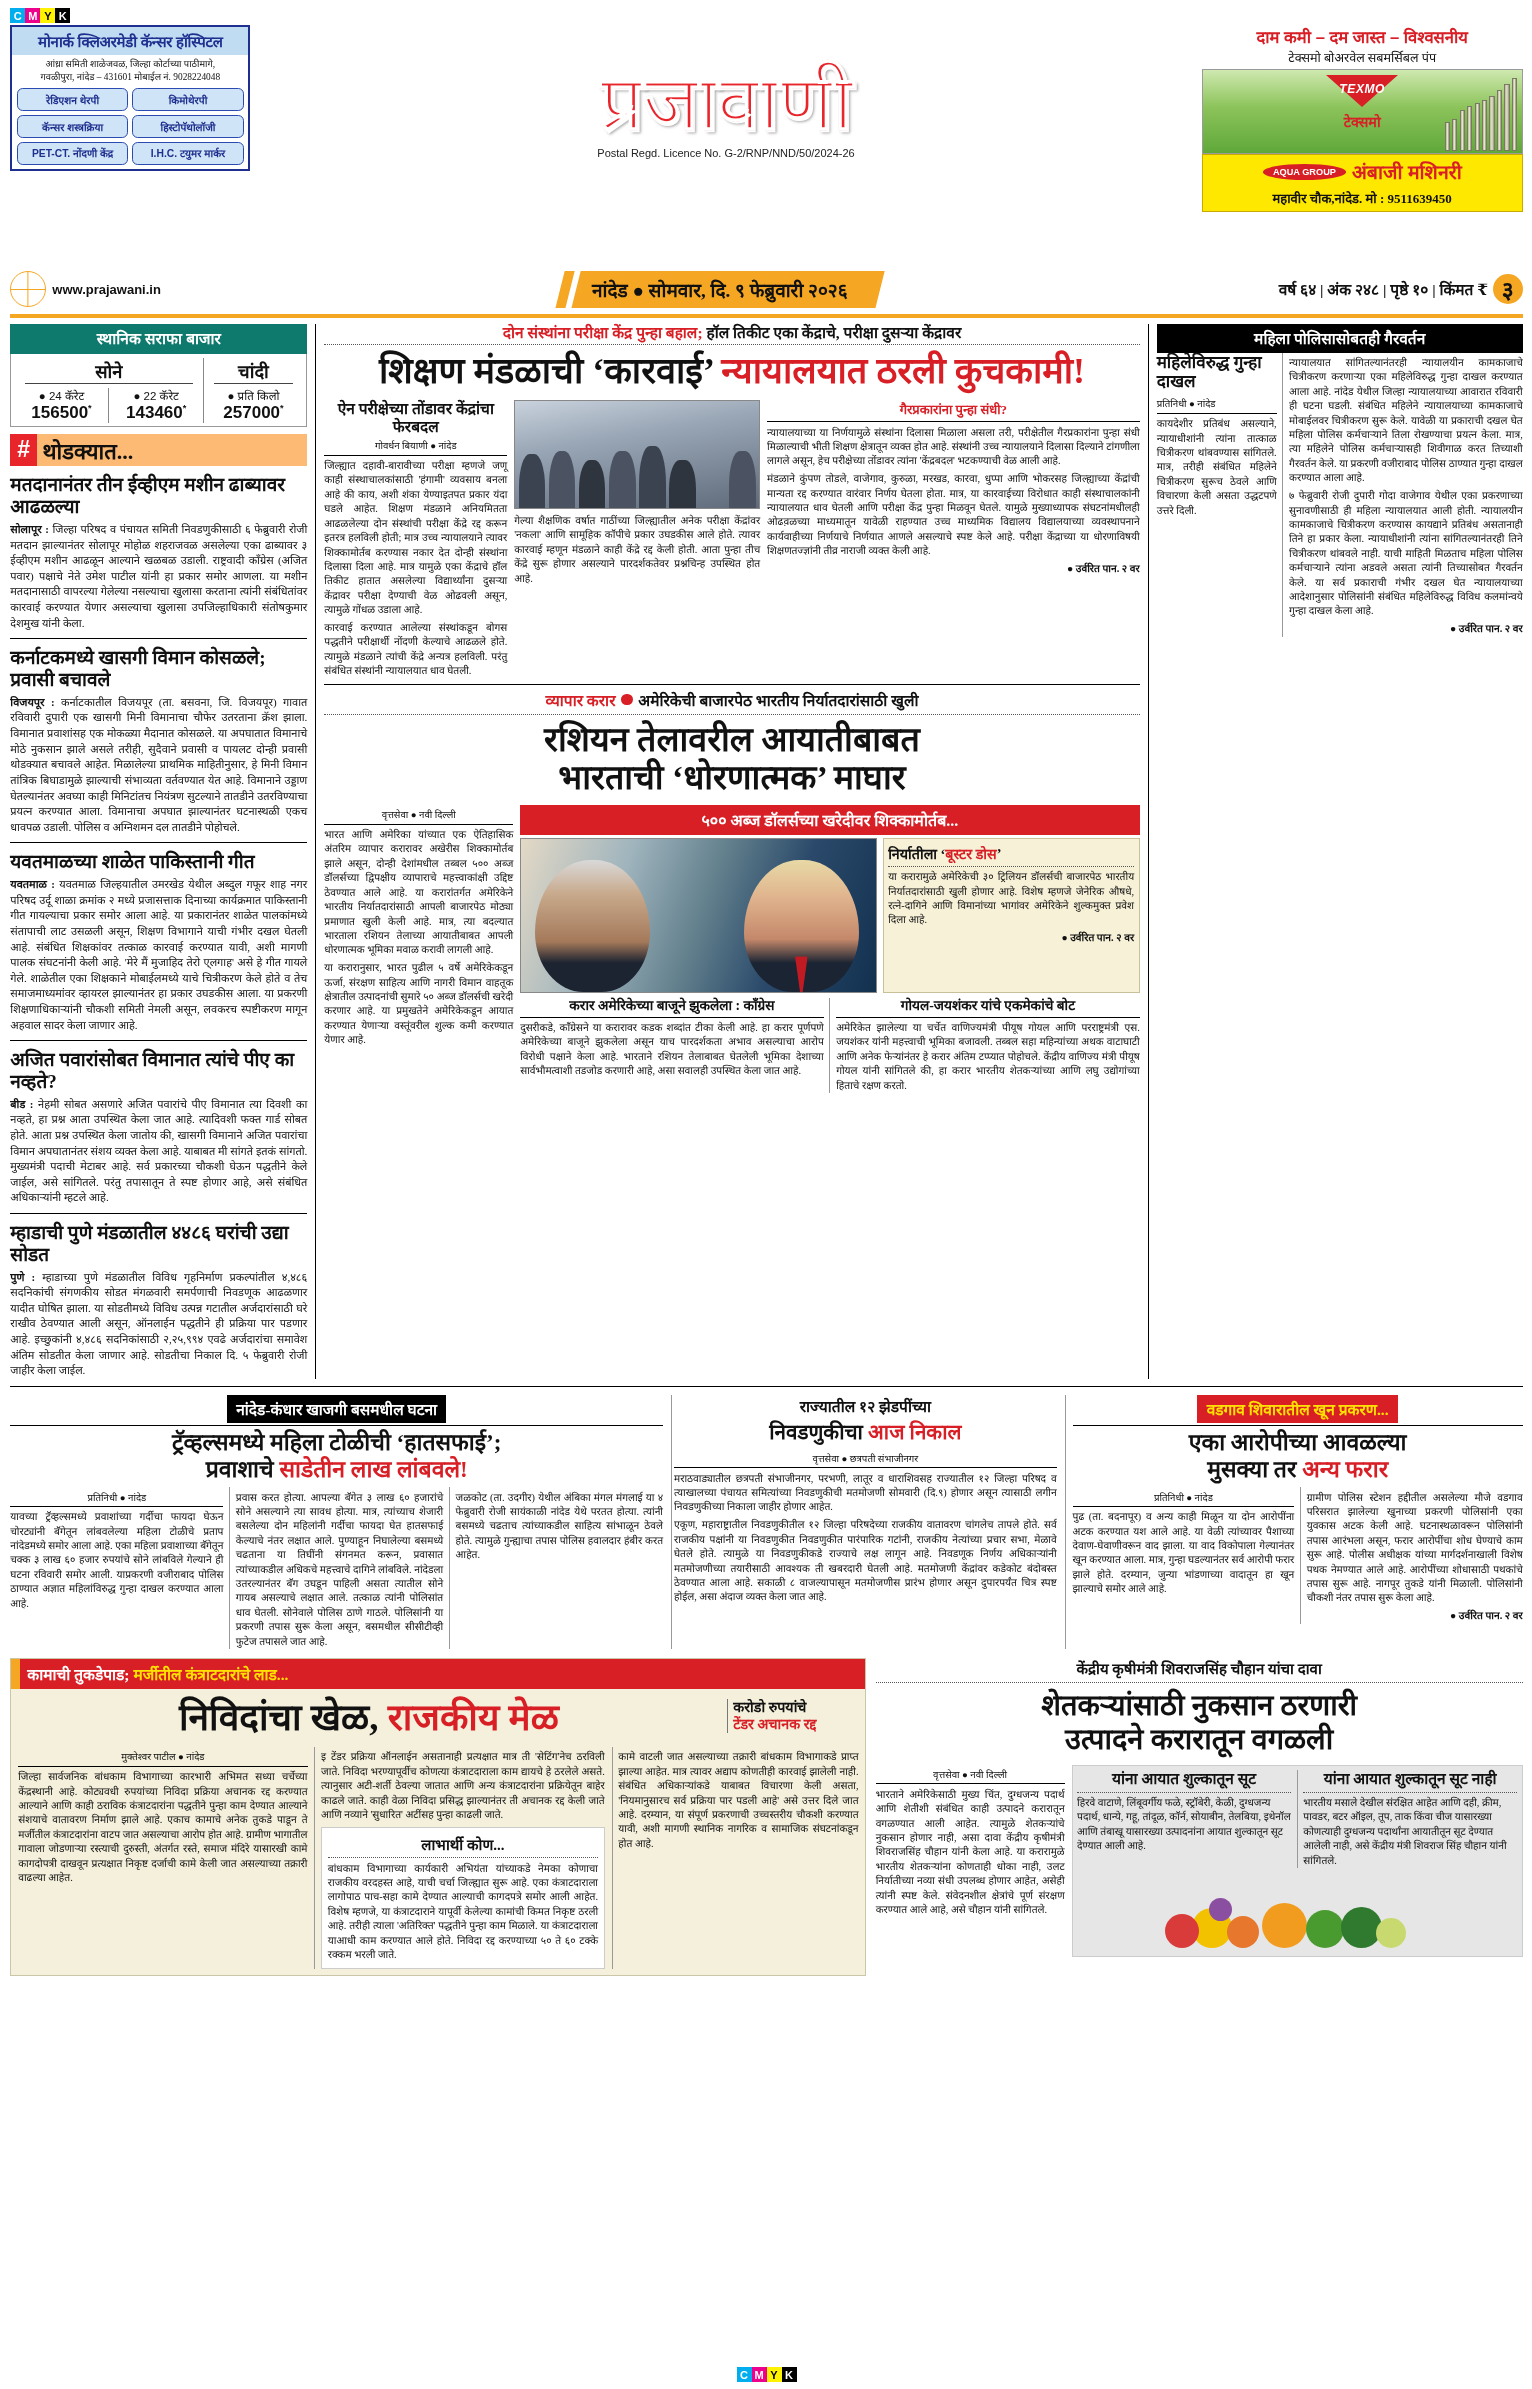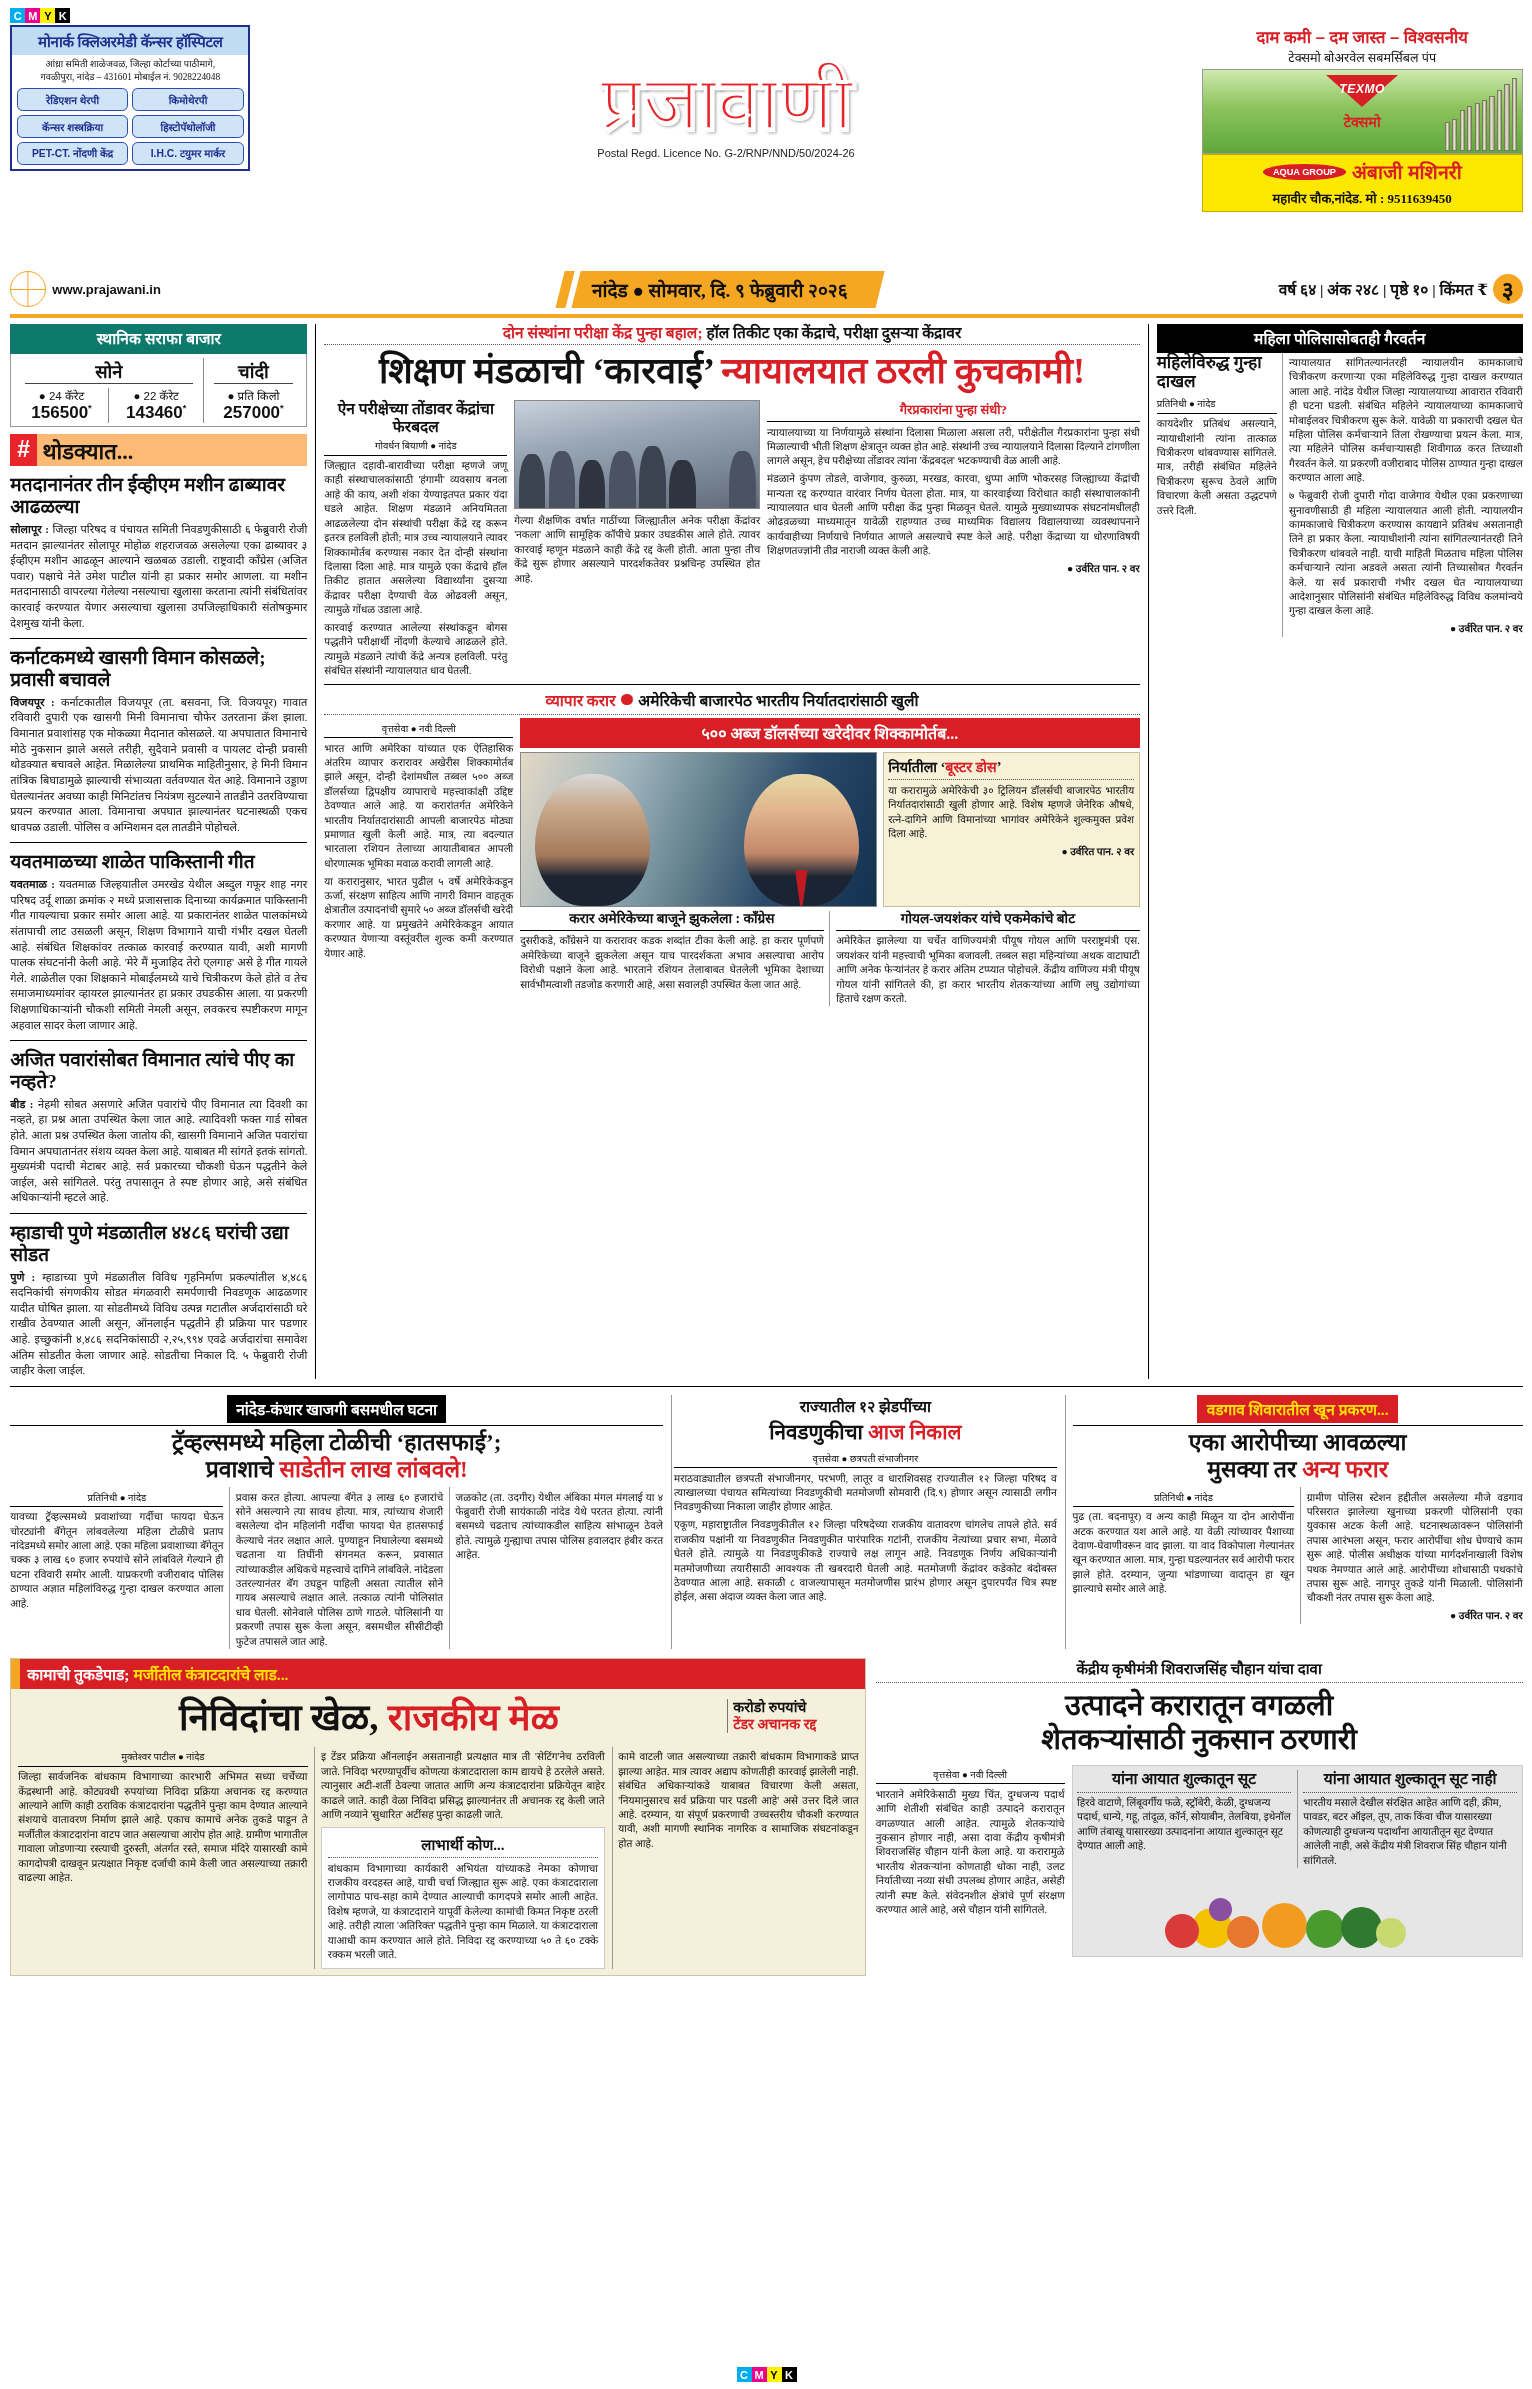--- a/index.html
+++ b/index.html
@@ -446,20 +446,24 @@
 
       <div class="rule" style="margin-top:5.7px"></div>
 
       <div>
         <div class="trade-kicker">
           <span class="red">व्यापार करार</span>
           <span class="dot"></span>
           <span>अमेरिकेची बाजारपेठ भारतीय निर्यातदारांसाठी खुली</span>
         </div>
         <div class="dotrule"></div>
+        <div class="trade-head">
+          <div>रशियन तेलावरील आयातीबाबत</div>
+          <div>भारताची ‘धोरणात्मक’ माघार</div>
+        </div>
         <div class="trade-grid">
           <div class="trade-c1">
             <div class="byline">वृत्तसेवा ● नवी दिल्ली</div>
             <div class="thinrule"></div>
             <div class="body-txt just">भारत आणि अमेरिका यांच्यात एक ऐतिहासिक अंतरिम व्यापार करारावर अखेरीस शिक्कामोर्तब झाले असून, दोन्ही देशांमधील तब्बल ५०० अब्ज डॉलर्सच्या द्विपक्षीय व्यापाराचे महत्त्वाकांक्षी उद्दिष्ट ठेवण्यात आले आहे. या करारांतर्गत अमेरिकेने भारतीय निर्यातदारांसाठी आपली बाजारपेठ मोठ्या प्रमाणात खुली केली आहे. मात्र, त्या बदल्यात भारताला रशियन तेलाच्या आयातीबाबत आपली धोरणात्मक भूमिका मवाळ करावी लागली आहे.</div>
             <div class="body-txt just">या करारानुसार, भारत पुढील ५ वर्षे अमेरिकेकडून ऊर्जा, संरक्षण साहित्य आणि नागरी विमान वाहतूक क्षेत्रातील उत्पादनांची सुमारे ५० अब्ज डॉलर्सची खरेदी करणार आहे. या प्रमुखतेने अमेरिकेकडून आयात करण्यात येणाऱ्या वस्तूंवरील शुल्क कमी करण्यात येणार आहे.</div>
           </div>
           <div class="trade-c2">
             <div class="ribbon-red">५०० अब्ज डॉलर्सच्या खरेदीवर शिक्कामोर्तब...</div>
             <div style="display:flex;gap:5.7px;margin-top:3.4px;">
@@ -624,22 +628,22 @@
         <div style="flex:.85" class="vsep">
           <div class="body-txt just" style="padding-left:5.7px">कामे वाटली जात असल्याच्या तक्रारी बांधकाम विभागाकडे प्राप्त झाल्या आहेत. मात्र त्यावर अद्याप कोणतीही कारवाई झालेली नाही. संबंधित अधिकाऱ्यांकडे याबाबत विचारणा केली असता, 'नियमानुसारच सर्व प्रक्रिया पार पडली आहे' असे उत्तर दिले जात आहे. दरम्यान, या संपूर्ण प्रकरणाची उच्चस्तरीय चौकशी करण्यात यावी, अशी मागणी स्थानिक नागरिक व सामाजिक संघटनांकडून होत आहे.</div>
         </div>
       </div>
     </div>
 
     <div class="br">
       <div class="kisan-kicker">केंद्रीय कृषीमंत्री शिवराजसिंह चौहान यांचा दावा</div>
       <div class="dotrule"></div>
       <div class="kisan-head">
+        <div>शेतकऱ्यांसाठी नुकसान ठरणारी</div>
         <div>उत्पादने करारातून वगळली</div>
-        <div>शेतकऱ्यांसाठी नुकसान ठरणारी</div>
       </div>
       <div class="kisan-grid">
         <div class="kisan-c1">
           <div class="byline">वृत्तसेवा ● नवी दिल्ली</div>
           <div class="thinrule"></div>
           <div class="body-txt just">भारताने अमेरिकेसाठी मुख्य चिंत, दुग्धजन्य पदार्थ आणि शेतीशी संबंधित काही उत्पादने करारातून वगळण्यात आली आहेत. त्यामुळे शेतकऱ्यांचे नुकसान होणार नाही, असा दावा केंद्रीय कृषीमंत्री शिवराजसिंह चौहान यांनी केला आहे. या करारामुळे भारतीय शेतकऱ्यांना कोणताही धोका नाही, उलट निर्यातीच्या नव्या संधी उपलब्ध होणार आहेत, असेही त्यांनी स्पष्ट केले. संवेदनशील क्षेत्रांचे पूर्ण संरक्षण करण्यात आले आहे, असे चौहान यांनी सांगितले.</div>
         </div>
         <div class="kisan-c2">
           <div class="k2cols">
             <div>

